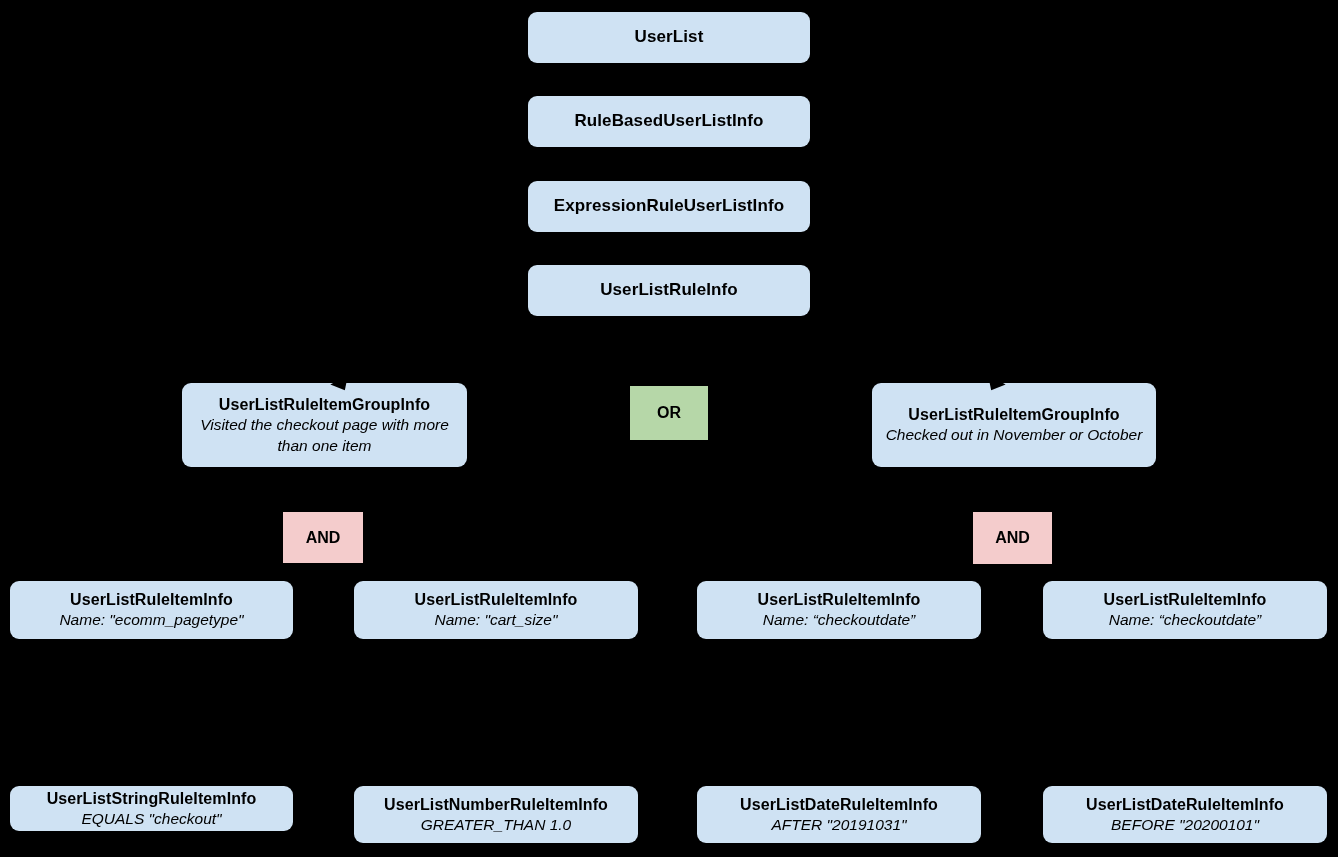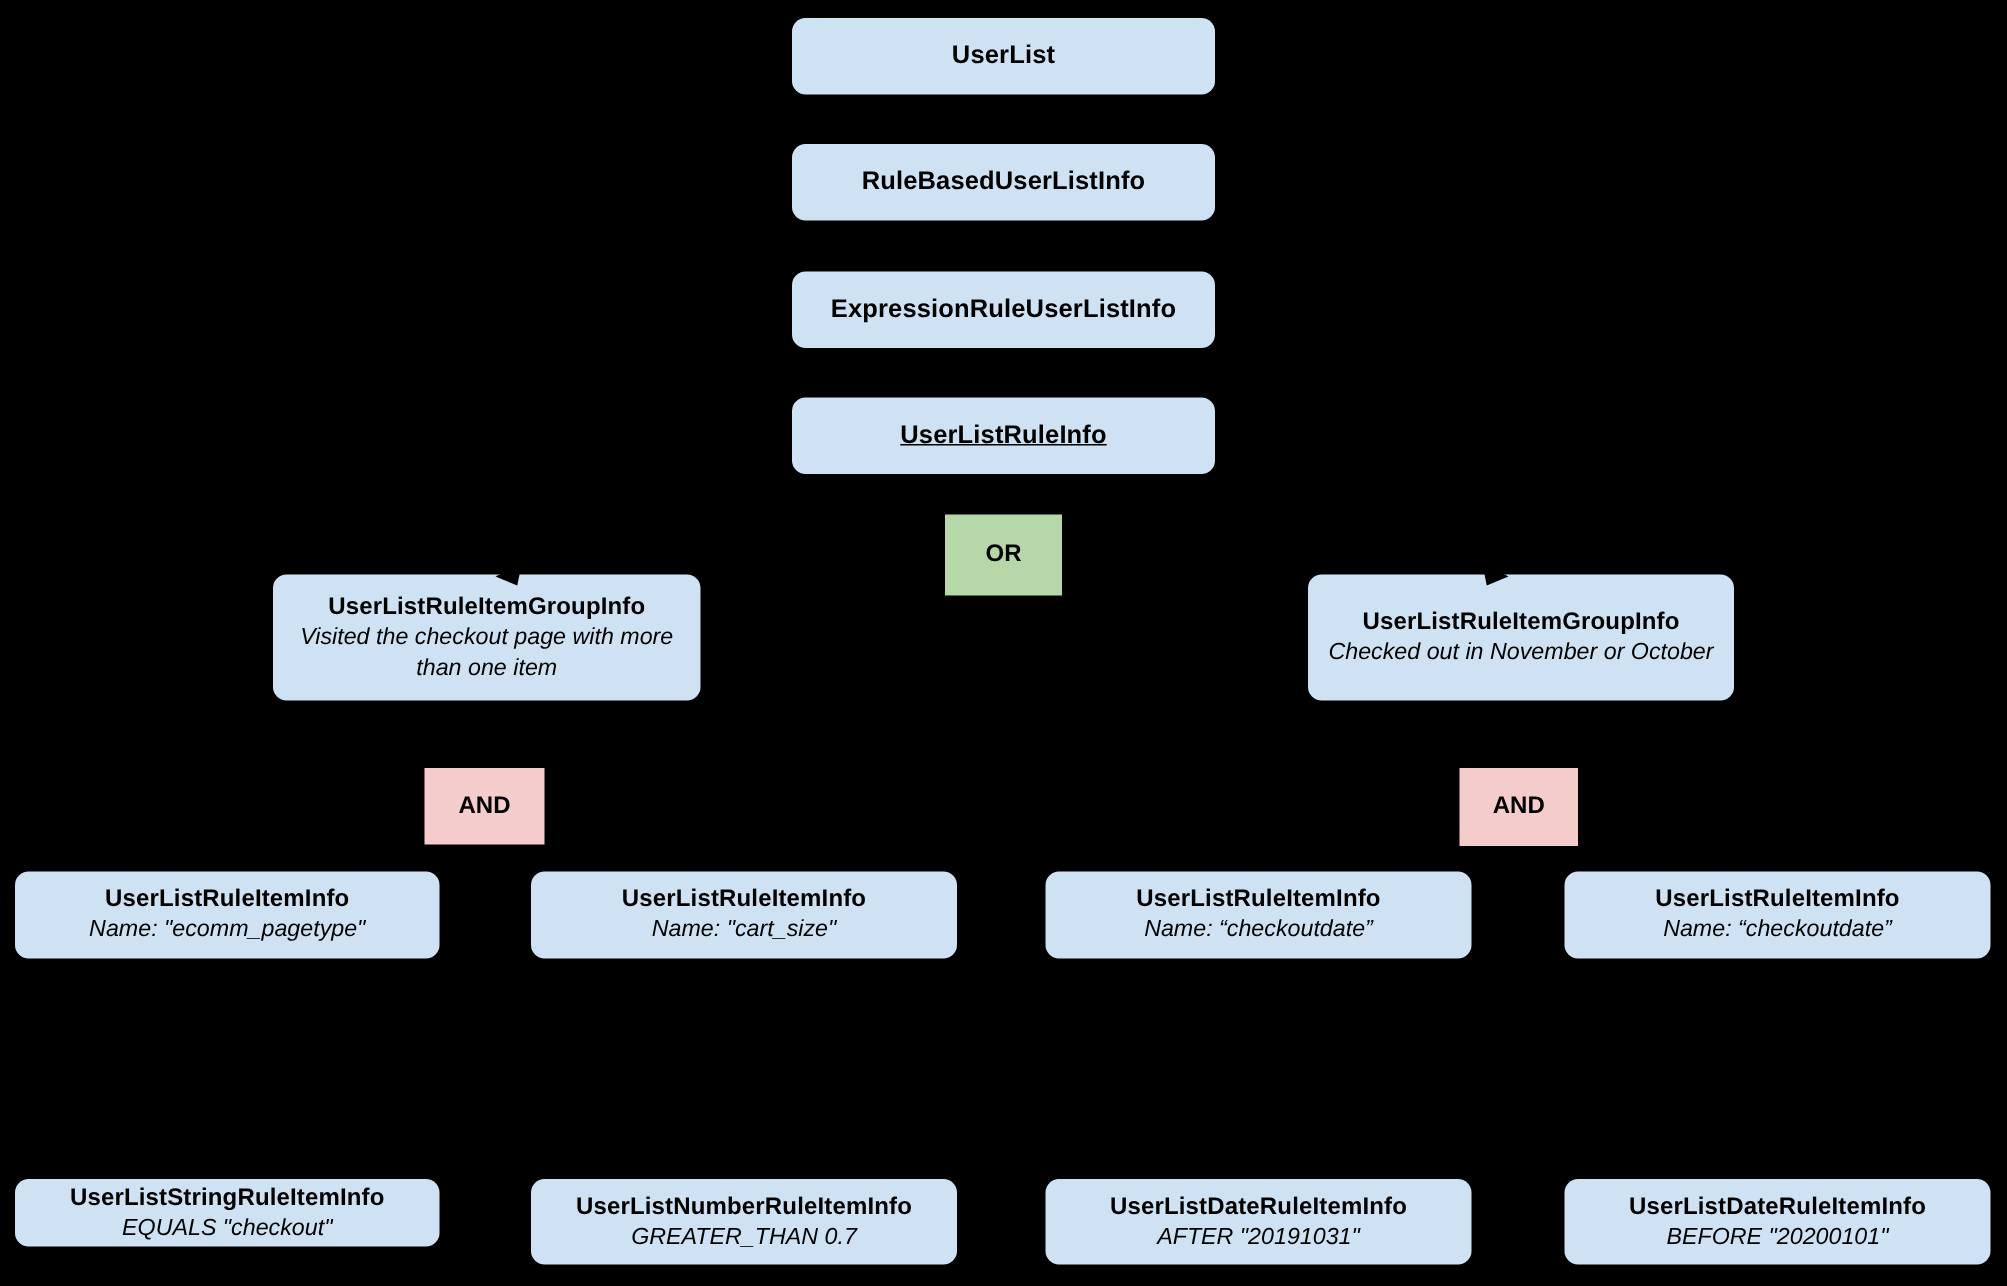--- a/index.html
+++ b/index.html
@@ -42,28 +42,28 @@
   .operator {
     position: absolute;
     box-sizing: border-box;
     display: flex;
     align-items: center;
     justify-content: center;
     font-weight: bold;
     font-size: 16px;
     border-radius: 0;
   }
-  .op-or  { background: #b6d7a8; }
+  .op-or  { background: #b6d7a8; margin-top: 43px; }
   .op-and { background: #f4cccc; }
 
   
   .pos-userlist        { left: 528px; top: 12px;  width: 282px; height: 51px; }
   .pos-rulebased       { left: 528px; top: 96px;  width: 282px; height: 51px; }
   .pos-expressionrule  { left: 528px; top: 181px; width: 282px; height: 51px; }
-  .pos-userlistrule    { left: 528px; top: 265px; width: 282px; height: 51px; text-decoration: underline; }
+  .pos-userlistrule    { left: 528px; top: 265px; width: 282px; height: 51px; }
   .pos-or              { left: 630px; top: 343px; width: 78px;  height: 54px; }
   .pos-group-left      { left: 182px; top: 383px; width: 285px; height: 84px; }
   .pos-group-right     { left: 872px; top: 383px; width: 284px; height: 84px; }
   .pos-and-left        { left: 283px; top: 512px; width: 80px;  height: 51px; }
   .pos-and-right       { left: 973px; top: 512px; width: 79px;  height: 52px; }
   .pos-item-1          { left: 10px;   top: 581px; width: 283px; height: 58px; }
   .pos-item-2          { left: 354px;  top: 581px; width: 284px; height: 58px; }
   .pos-item-3          { left: 697px;  top: 581px; width: 284px; height: 58px; }
   .pos-item-4          { left: 1043px; top: 581px; width: 284px; height: 58px; }
   .pos-leaf-1          { left: 10px;   top: 786px; width: 283px; height: 45px; }
@@ -149,21 +149,21 @@
     <span class="subtitle">Name: “checkoutdate”</span>
   </div>
 
   <div class="node pos-leaf-1">
     <span class="title">UserListStringRuleItemInfo</span>
     <span class="subtitle">EQUALS "checkout"</span>
   </div>
 
   <div class="node pos-leaf-2">
     <span class="title">UserListNumberRuleItemInfo</span>
-    <span class="subtitle">GREATER_THAN 0.7</span>
+    <span class="subtitle">GREATER_THAN 1.0</span>
   </div>
 
   <div class="node pos-leaf-3">
     <span class="title">UserListDateRuleItemInfo</span>
     <span class="subtitle">AFTER "20191031"</span>
   </div>
 
   <div class="node pos-leaf-4">
     <span class="title">UserListDateRuleItemInfo</span>
     <span class="subtitle">BEFORE "20200101"</span>

